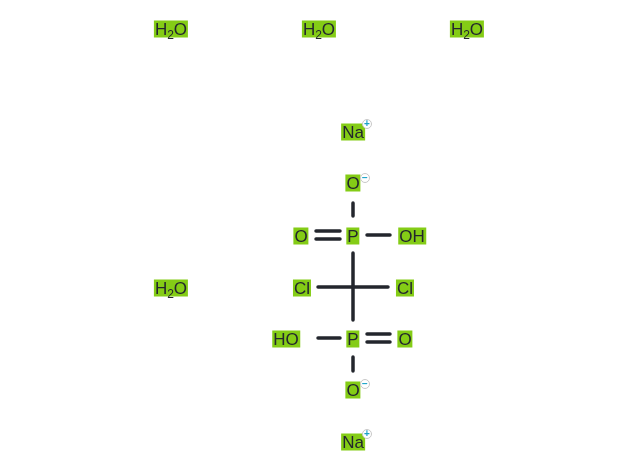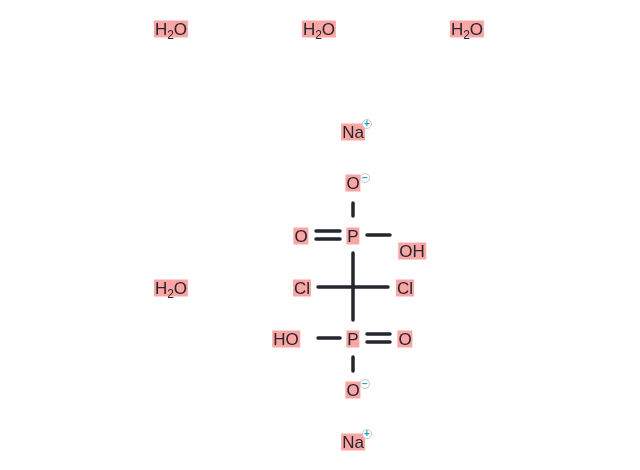--- a/index.html
+++ b/index.html
@@ -1,19 +1,19 @@
 <!DOCTYPE html>
 <html><head>
 <meta charset="utf-8">
 <style>
   html, body { margin: 0; padding: 0; background: #ffffff; }
   body { width: 640px; height: 470px; position: relative; overflow: hidden;
          font-family: "Liberation Sans", "DejaVu Sans", sans-serif; color: #23262d; }
   .lbl { position: absolute; font-size: 17px; line-height: 17px; white-space: nowrap;
-         transform: translate(-50%, -50%); background: #fca5a5; padding: 0 1px; }
+         transform: translate(-50%, -50%); background: #84cc16; padding: 0 1px; }
   .lbl sub { font-size: 12px; vertical-align: -4px; line-height: 0; }
   .charge { position: absolute; width: 10px; height: 10px; border-radius: 50%;
             border: 1px solid #c8c8c8; background: #fff; box-sizing: border-box;
             font-size: 10px; line-height: 8px; text-align: center; color: #1aa3c8;
             font-weight: bold; }
   svg { position: absolute; left: 0; top: 0; }
 </style>
 </head>
 <body>
 
@@ -56,21 +56,21 @@
 </div>
 
 <div class="lbl" style="left:353px;top:132px;">Na</div>
 <div class="charge" style="left:362px;top:119px;">+</div>
 
 <div class="lbl" style="left:353px;top:183px;">O</div>
 <div class="charge" style="left:360px;top:173px;">−</div>
 
 <div class="lbl" style="left:301px;top:236px;">O</div>
 <div class="lbl" style="left:353px;top:236px;">P</div>
-<div class="lbl" style="left:412px;top:251px;">OH</div>
+<div class="lbl" style="left:412px;top:236px;">OH</div>
 
 <div class="lbl" style="left:302px;top:288px;">Cl</div>
 <div class="lbl" style="left:405px;top:288px;">Cl</div>
 
 <div class="lbl" style="left:286px;top:339px;">HO</div>
 <div class="lbl" style="left:353px;top:339px;">P</div>
 <div class="lbl" style="left:405px;top:339px;">O</div>
 
 <div class="lbl" style="left:353px;top:390px;">O</div>
 <div class="charge" style="left:360px;top:379px;">−</div>

